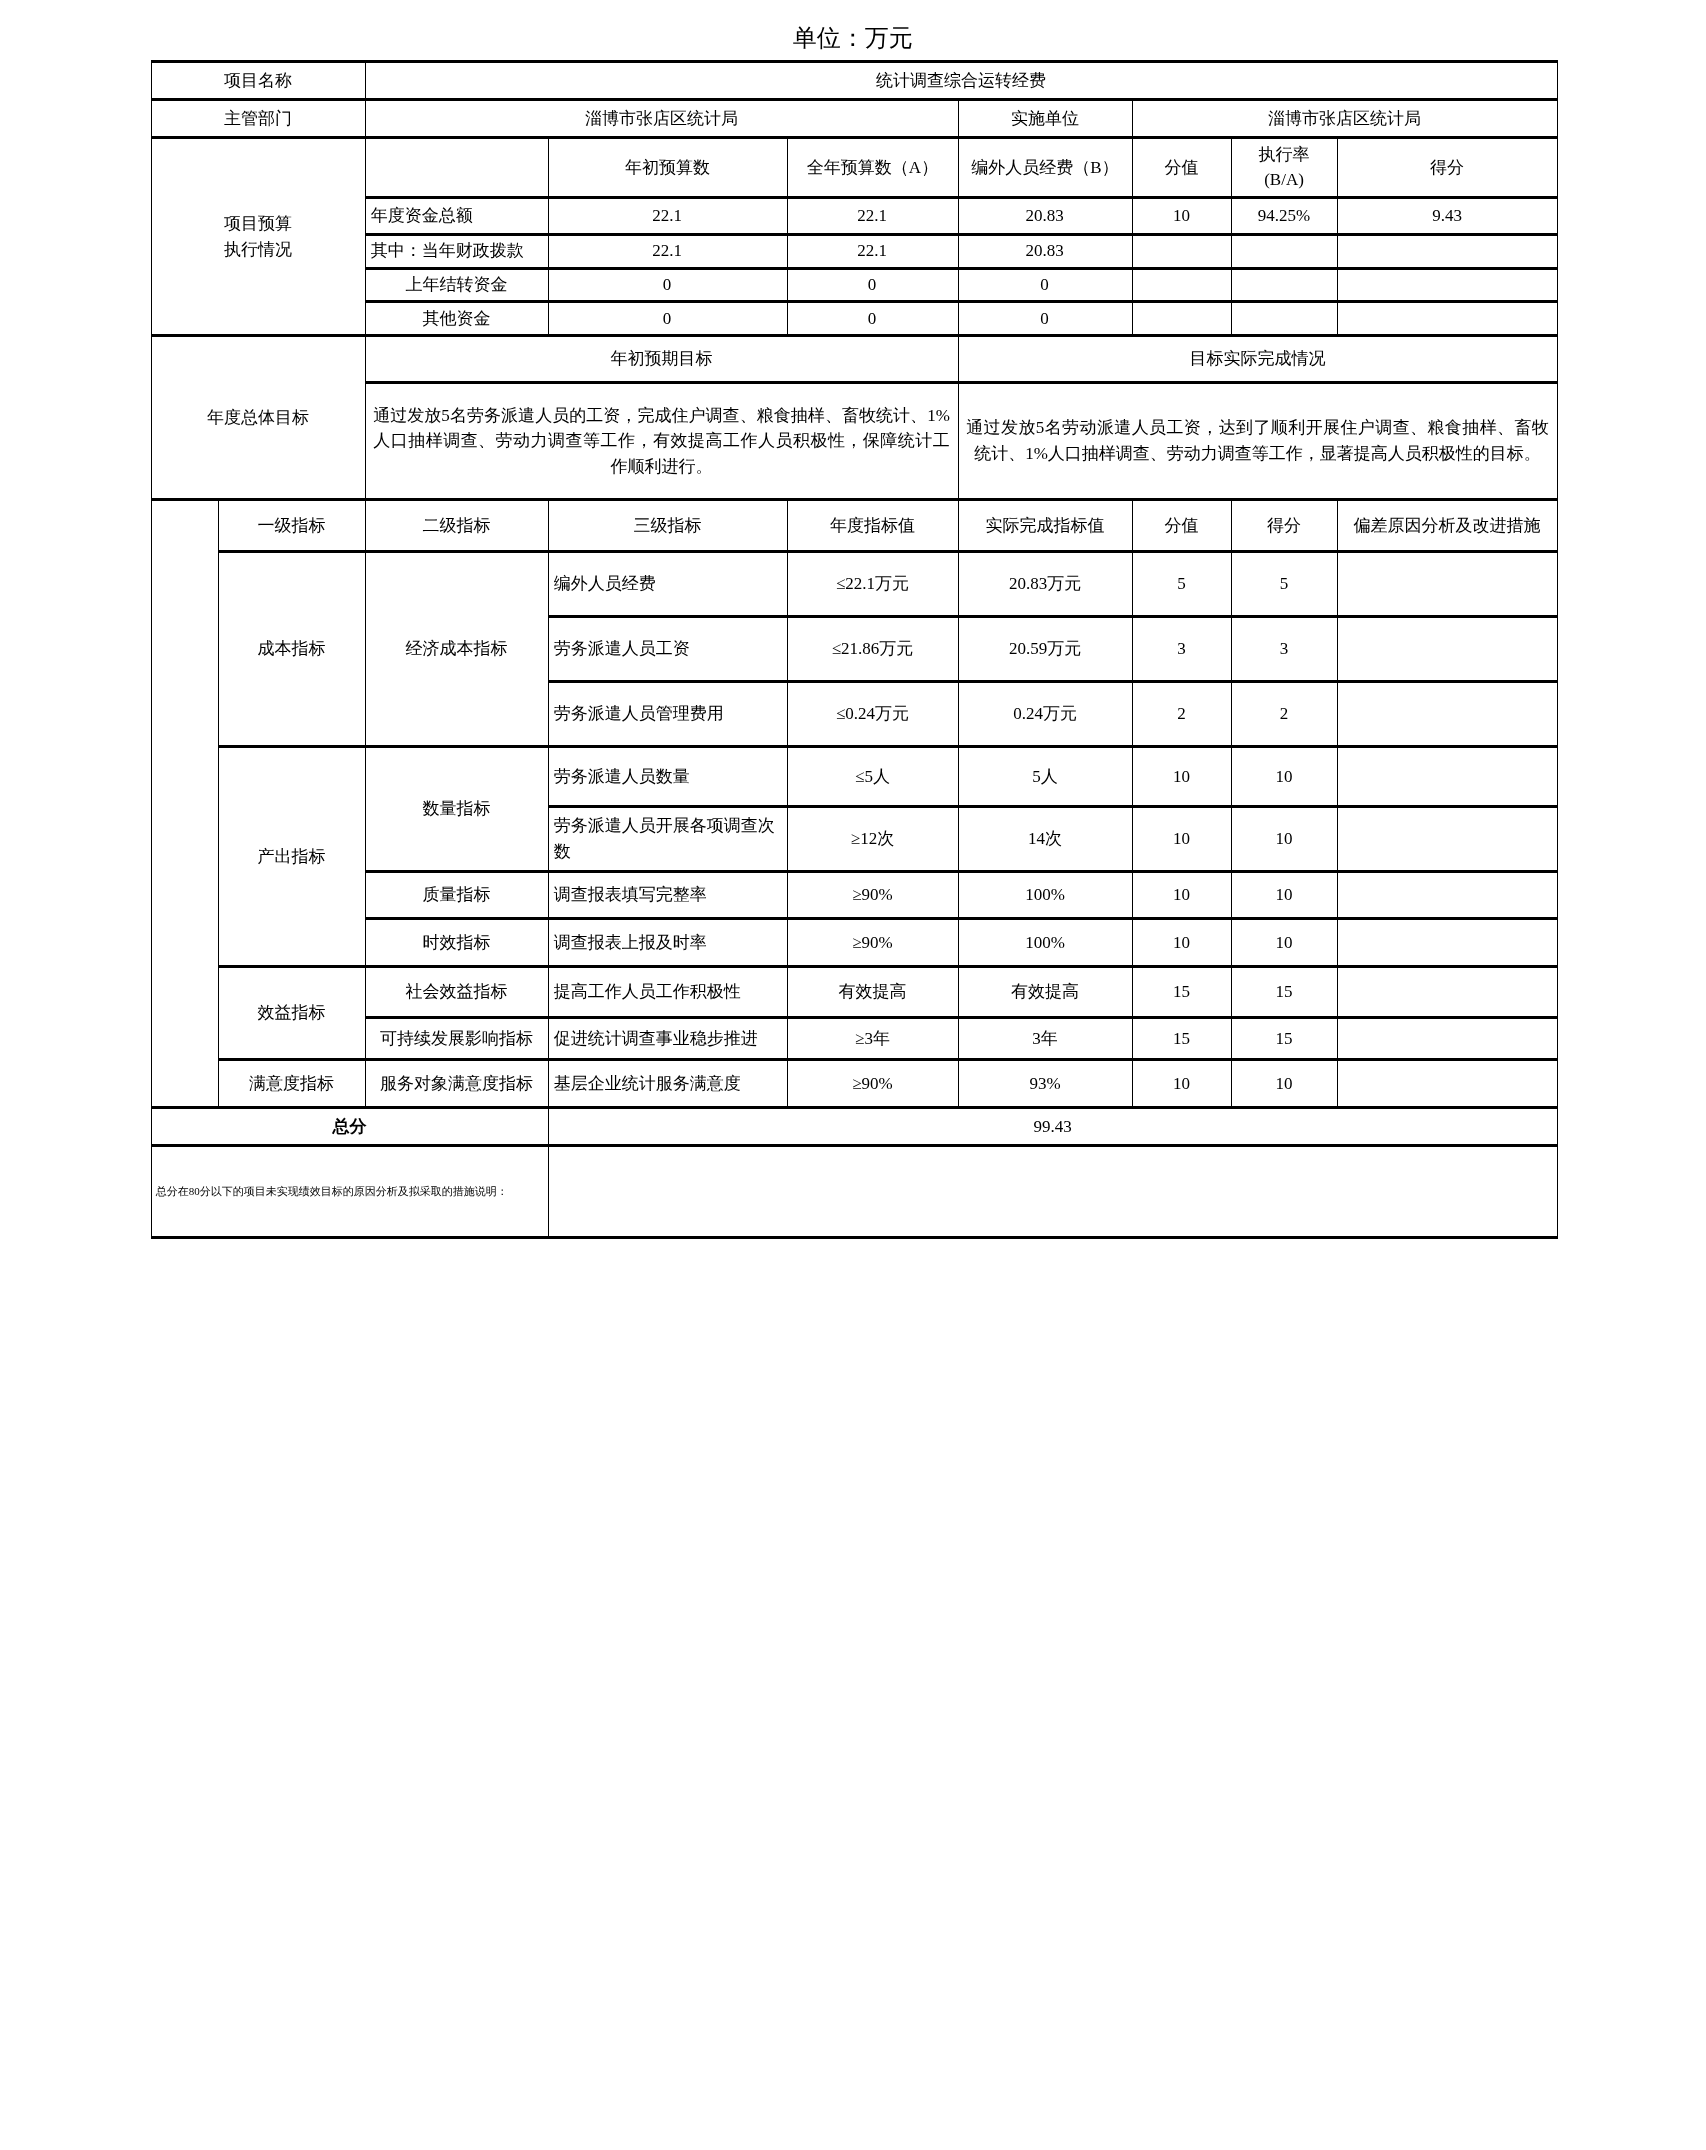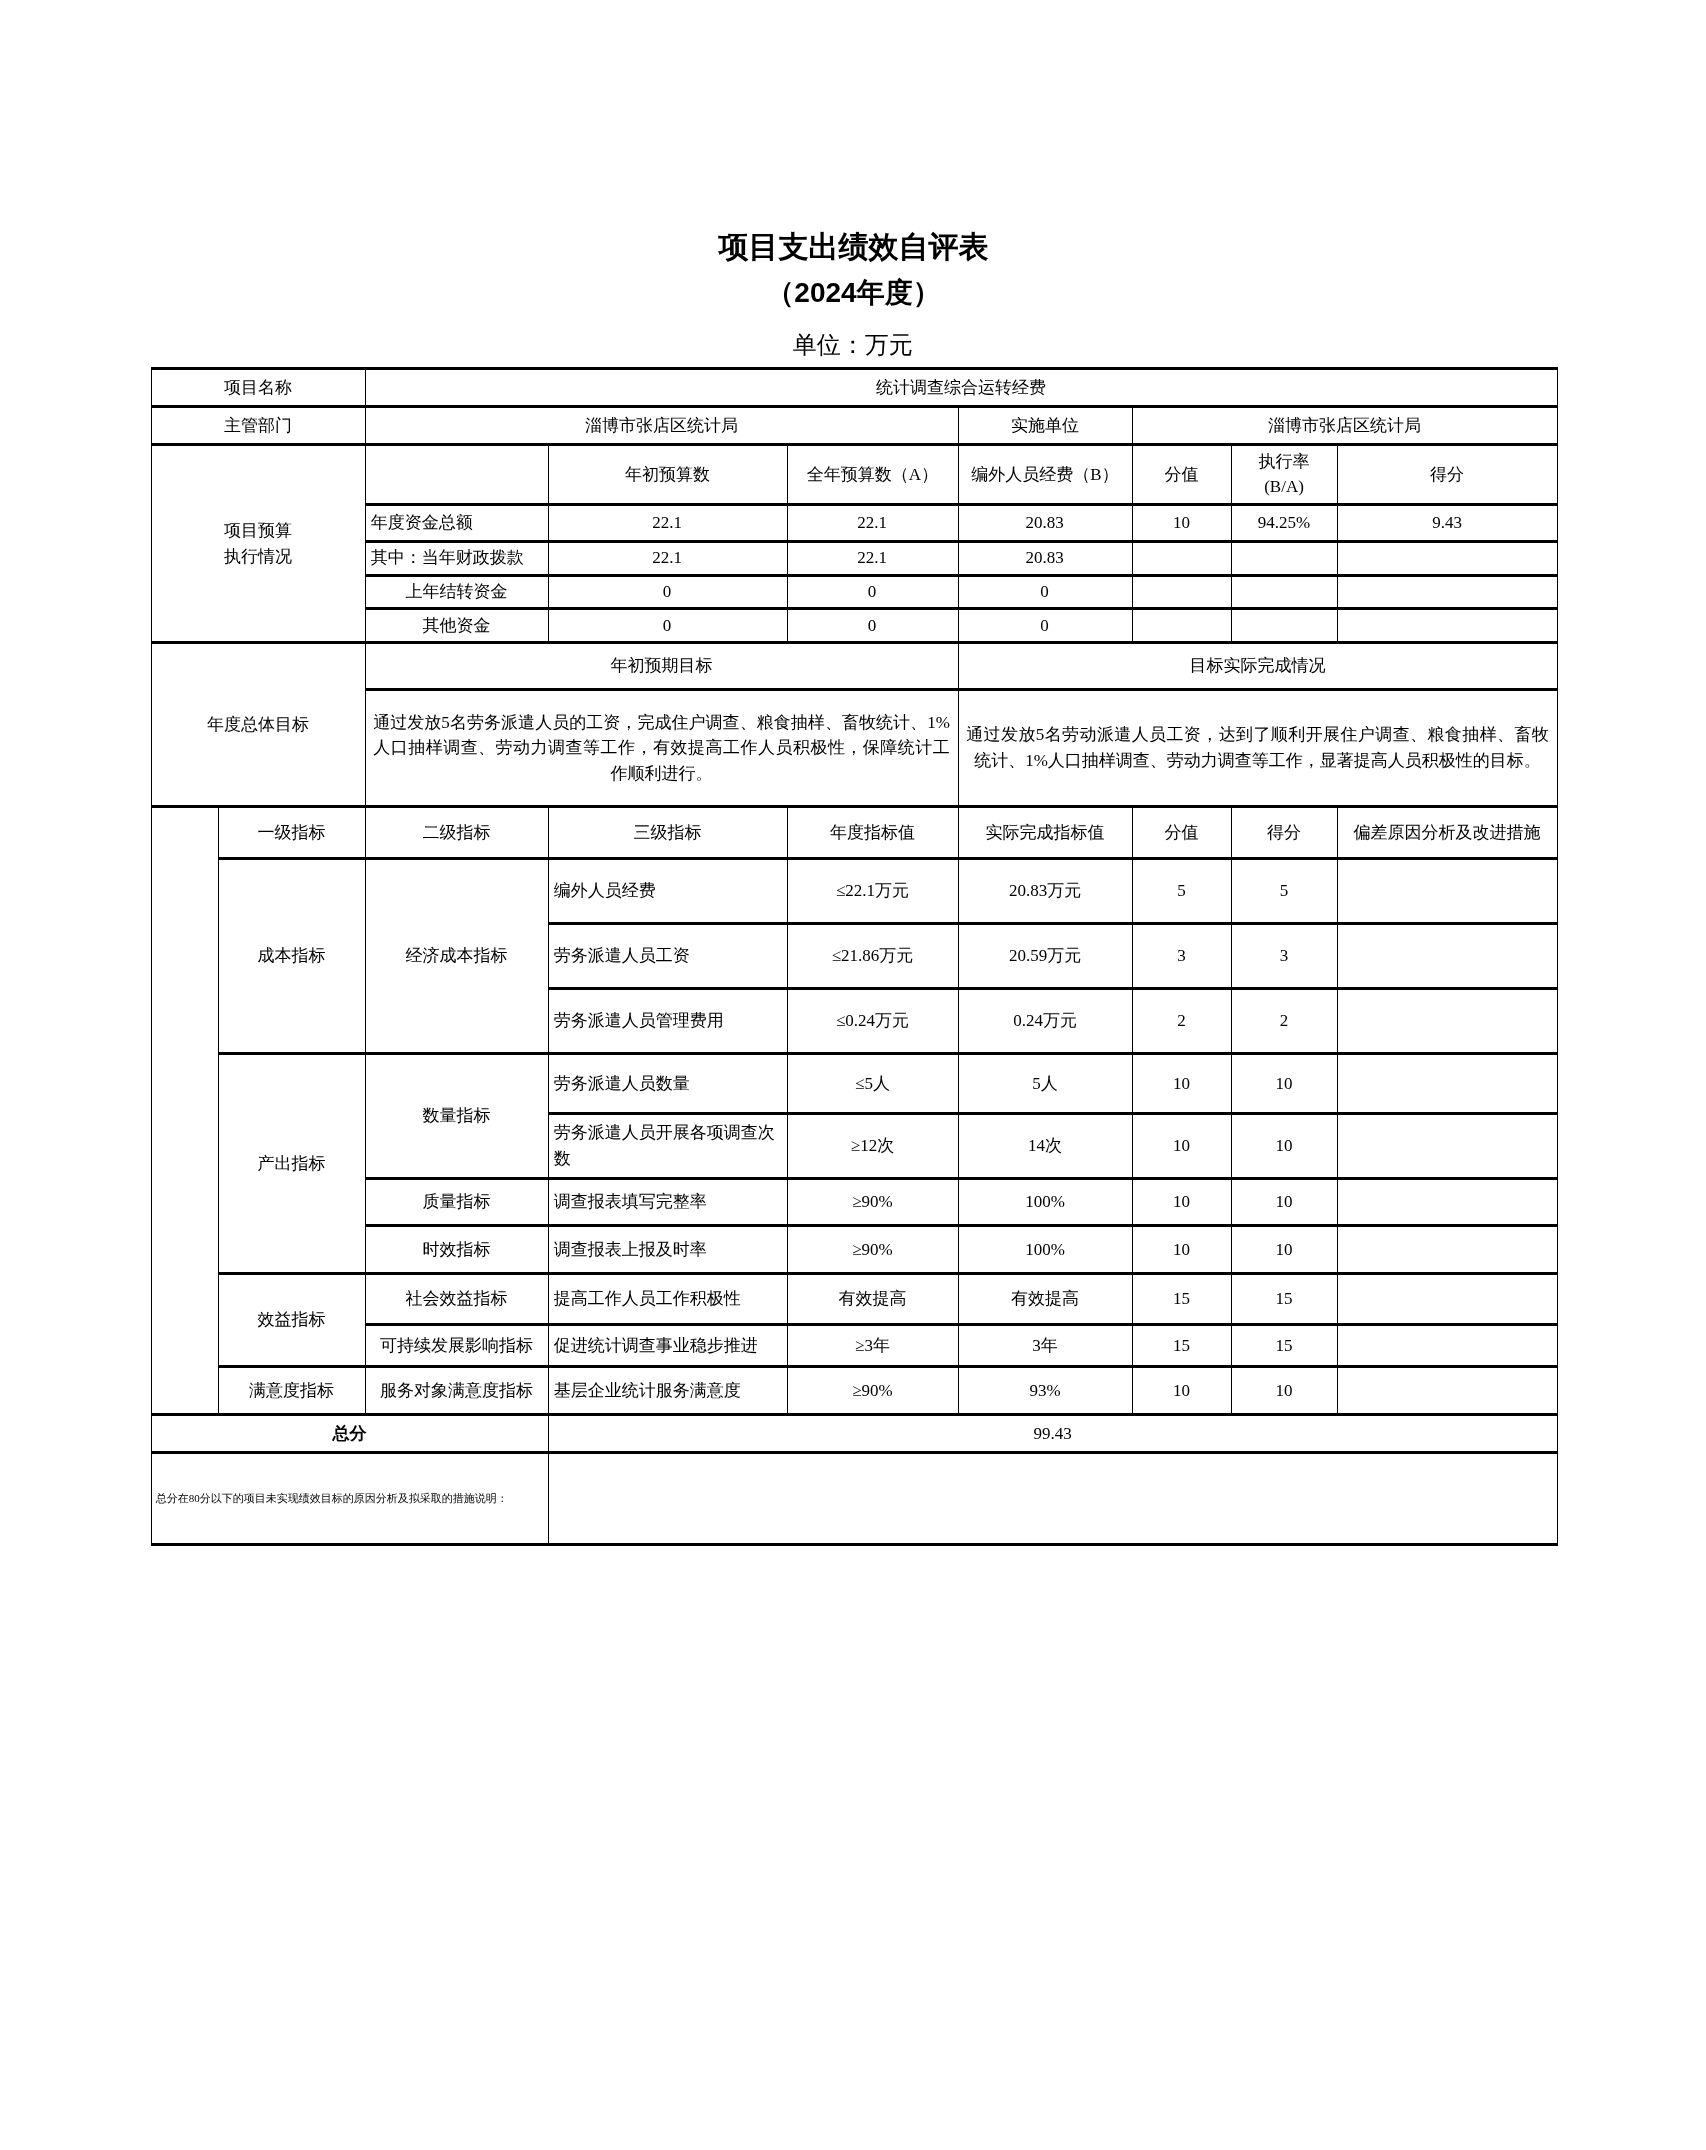--- a/index.html
+++ b/index.html
@@ -23,24 +23,20 @@
   td.ar { text-align:center; padding-right:6px; }
   td.pre { white-space:pre-line; }
   td.goaltext { text-align:justify; text-align-last:center; padding:4.3px 7.7px; }
   td.bold { font-weight:bold; }
   td.notecell { text-align:left; font-size:11px; padding-left:4.3px; }
 </style>
 </head>
 <body>
 
 <div class="sheet">
-  <div class="titles">
-    <div class="title-main">项目支出绩效自评表</div>
-    <div class="title-sub">（2024年度）</div>
-  </div>
 
   <div class="unit-note">单位：万元</div>
 
   <table class="perf">
     <colgroup>
       <col style="width:67px">
         <col style="width:147px">
         <col style="width:183px">
       <col style="width:239px">
         <col style="width:171px">

